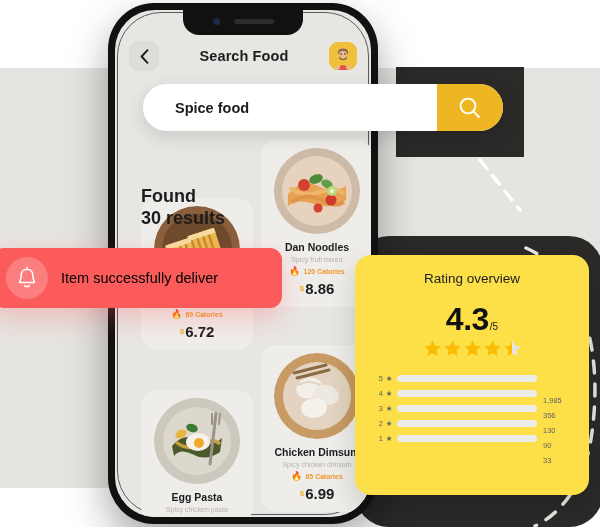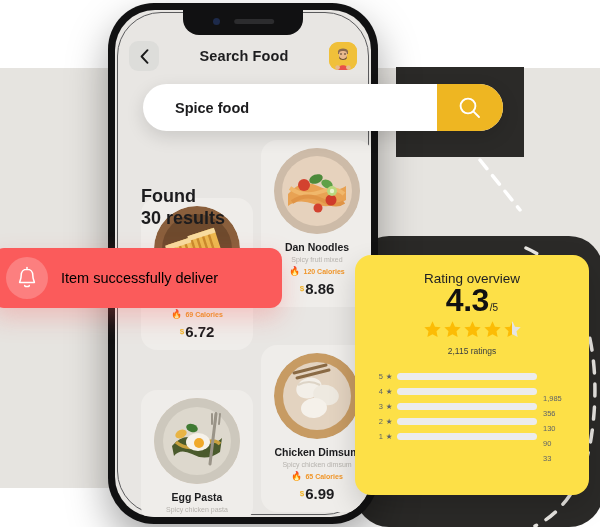--- a/index.html
+++ b/index.html
@@ -141,20 +141,21 @@
   
   .rating-card {
     position:absolute; left:355px; top:255px; width:234px; height:240px;
     background:#fde047; border-radius:16px; z-index:35;
     box-shadow:0 12px 28px rgba(0,0,0,.16);
     padding:16px 20px 12px;
   }
   .rating-title { text-align:center; font-size:13.5px; color:#202124; }
   .rating-score-row {
     display:flex; align-items:flex-end; justify-content:center;
+    margin-top:19px;
   }
   .rating-score { font-size:32px; font-weight:bold; color:#111; line-height:.92; letter-spacing:-.5px; }
   .rating-outof { font-size:10px; color:#222; margin-left:1px; margin-bottom:2px; }
   .stars { display:flex; justify-content:center; gap:1px; margin-top:5px; }
   .rating-count { text-align:center; font-size:8.5px; color:#3c4043; margin-top:7px; }
 
   .bars { margin-top:13px; }
   .bar-row { display:flex; align-items:center; height:15px; }
   .bar-label { font-size:7.5px; color:#5f6368; width:8px; text-align:right; }
   .bar-star { width:12px; text-align:center; font-size:7.5px; color:#5f6368; }
@@ -366,21 +367,20 @@
         <defs>
             <linearGradient id="halfg">
               <stop offset="50%" stop-color="#fcbc05"></stop>
               <stop offset="50%" stop-color="#e4e4e4"></stop>
             </linearGradient>
           </defs>
         <path d="M10 1.4 L12.6 7 L18.6 7.7 L14.2 11.9 L15.4 17.9 L10 14.9 L4.6 17.9 L5.8 11.9 L1.4 7.7 L7.4 7 Z" fill="url(#halfg)"></path>
       </svg>
     </div>
 
-    <div class="rating-count">2,115 ratings</div>
 
     <div class="bars">
       <div class="bar-row">
         <span class="bar-label">5</span>
         <span class="bar-star">★</span>
         <span class="bar-track"><span class="bar-fill" style="width: 88%; background: rgb(252, 188, 5);"></span></span>
         <span class="bar-val">1,985</span>
       </div>
       <div class="bar-row">
         <span class="bar-label">4</span>

